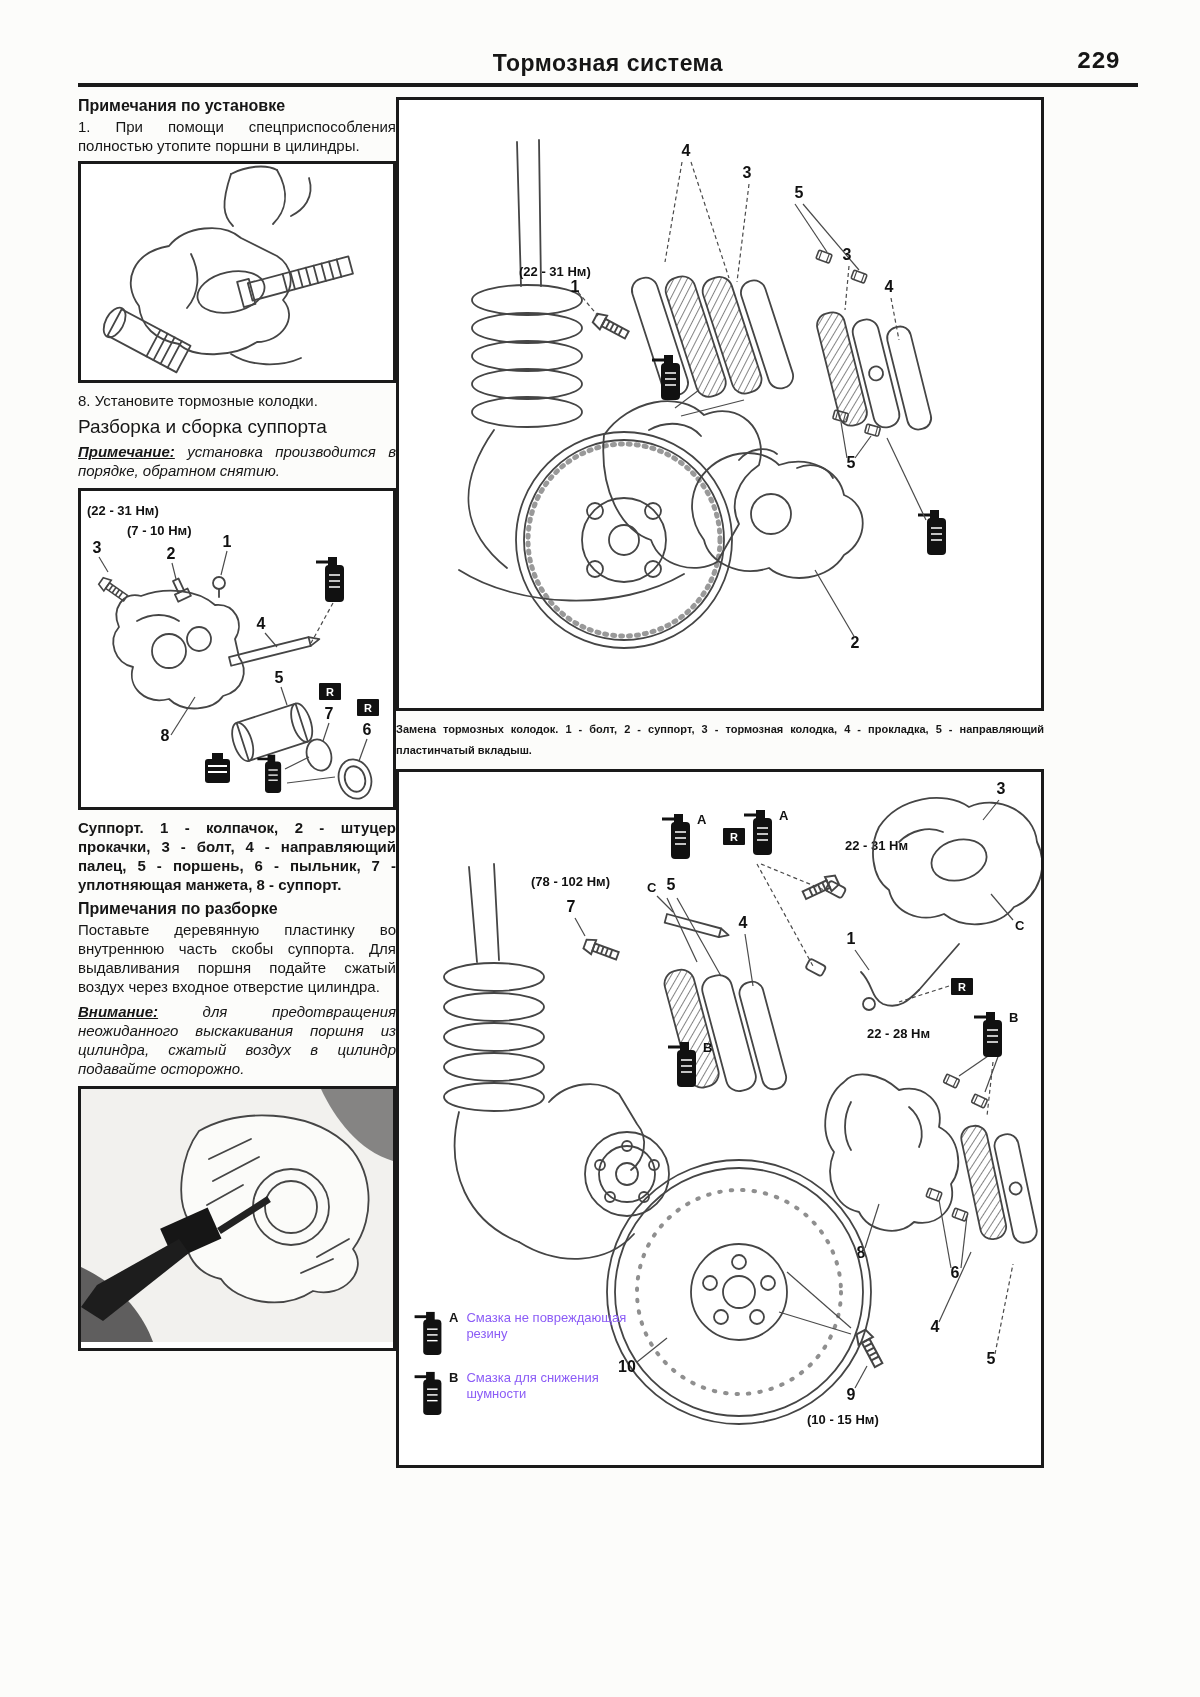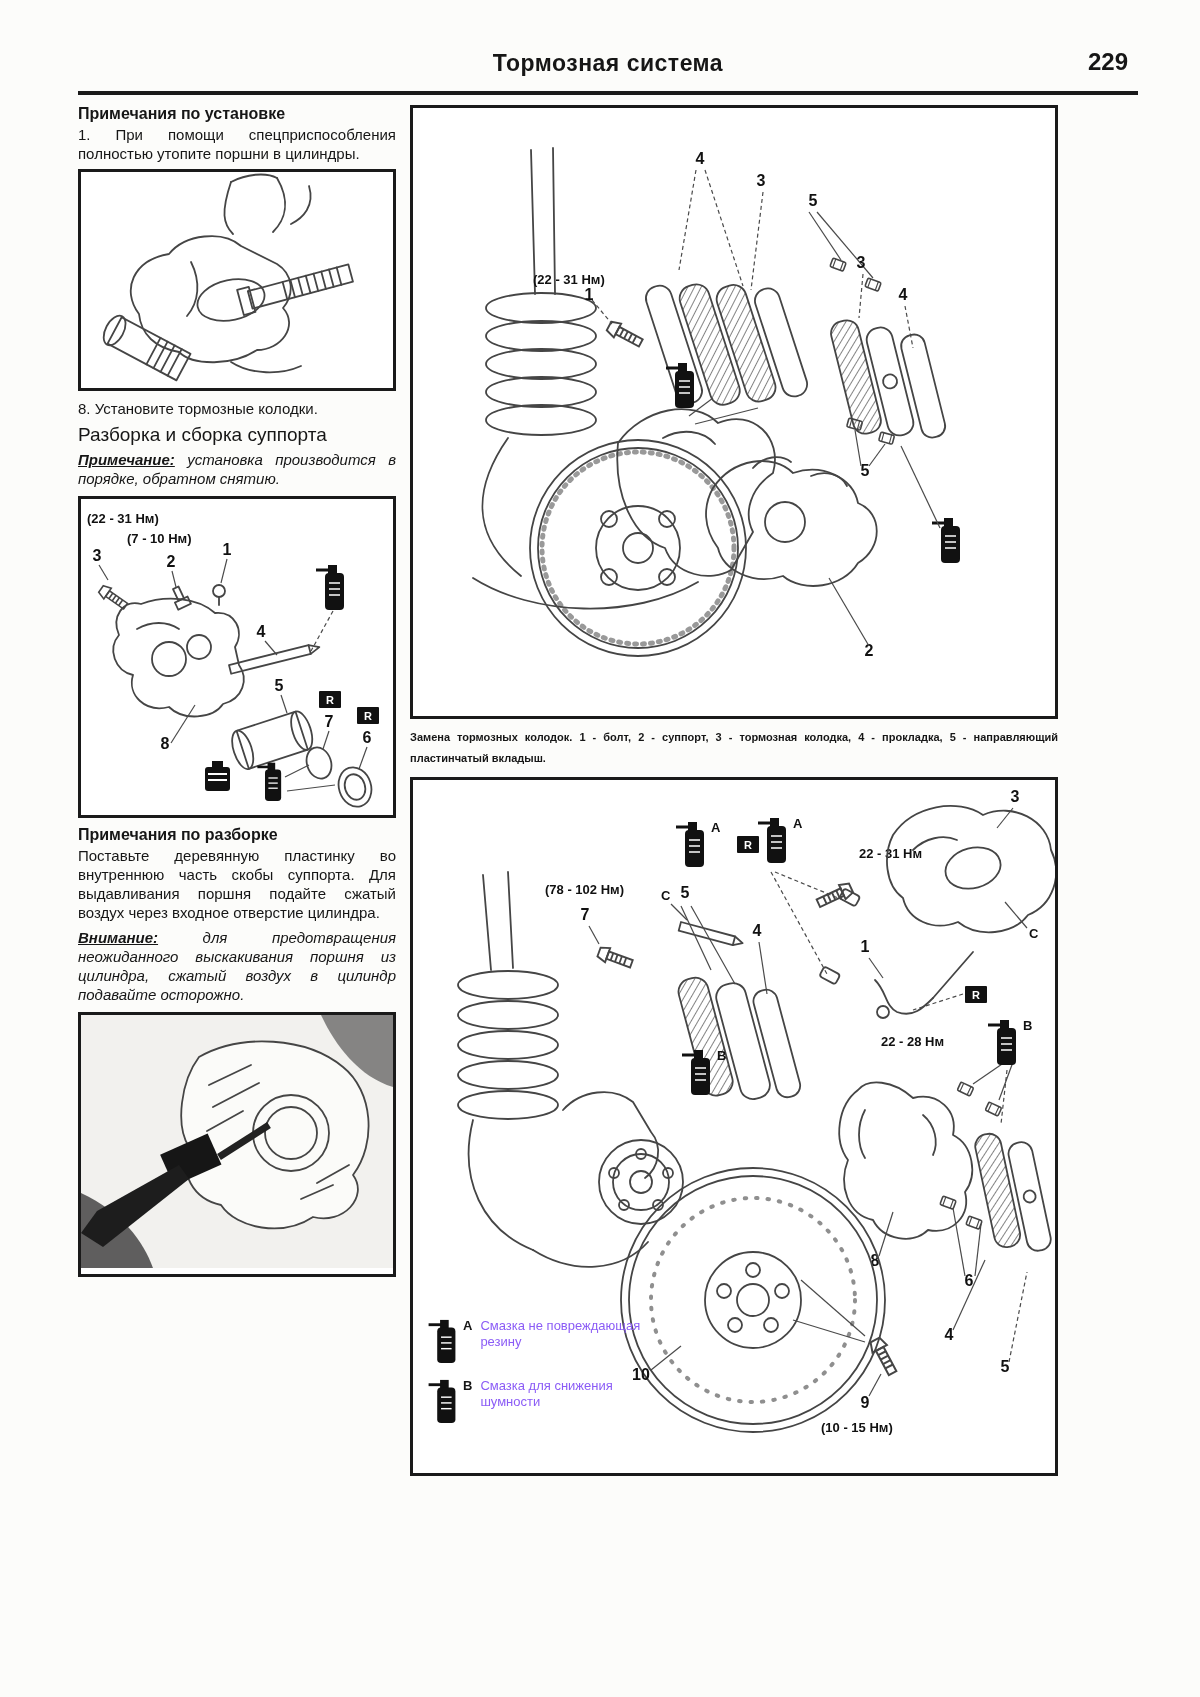--- a/index.html
+++ b/index.html
@@ -1,24 +1,24 @@
 <!DOCTYPE html>
 <html lang="ru"><head>
 <meta charset="utf-8">
 <style>
   html,body{margin:0;padding:0;background:#e9e9e7;}
   body{width:1200px;height:1697px;overflow:hidden;background:#fcfcfa;
        font-family:"Liberation Sans","DejaVu Sans",sans-serif;color:#161616;}
   .pagewrap{padding:50px 62px 0 78px;position:relative;}
   
-  .pghead{position:relative;border-bottom:4px solid #1a1a1a;padding-bottom:14px;}
+  .pghead{position:relative;border-bottom:4px solid #1a1a1a;padding-bottom:6px;}
   .pghead .title{text-align:center;font-size:23px;font-weight:bold;letter-spacing:.5px;}
-  .pghead .pageno{position:absolute;right:10px;top:-2px;font-size:24px;font-weight:bold;}
+  .pghead .pageno{position:absolute;right:18px;top:-2px;font-size:24px;font-weight:bold;font-family:Liberation Mono, monospace;}
   
-  .cols{display:flex;gap:14px;margin-top:8px;align-items:flex-start;}
+  .cols{display:flex;margin-top:8px;align-items:flex-start;}
   .colL{width:318px;flex:none;}
   .colR{width:648px;flex:none;}
   h3.sec{font-size:16px;font-weight:bold;margin:2px 0 2px 0;}
   h2.sec{font-size:19px;font-weight:normal;margin:6px 0 4px 0;}
   p.body{font-size:15px;line-height:19px;text-align:justify;margin:0 0 6px 0;}
   p.note{font-size:15px;line-height:19px;font-style:italic;text-align:justify;margin:0 0 8px 0;}
   .lead-u{text-decoration:underline;font-weight:bold;}
   .figbox{border:3px solid #1a1a1a;background:#ffffff;margin:2px 0 8px 0;position:relative;}
   .figcap{font-size:15px;line-height:19px;font-weight:bold;text-align:justify;margin:0 0 6px 0;}
   .figcapR{font-size:11px;line-height:21px;font-weight:bold;text-align:justify;margin:5px 0 8px 0;}
@@ -192,20 +192,21 @@
           <text class="numlab" x="84" y="250" text-anchor="middle">8</text>
           <line class="ln" x1="90" y1="244" x2="114" y2="206"></line>
 
           <use href="#grease-pot" transform="translate(124,262)"></use>
           <use href="#spray-can" transform="translate(184,262) scale(0.85)"></use>
           <path class="ln" d="M204,278 L228,266"></path>
           <path class="ln" d="M206,292 L254,286"></path>
         </svg>
       </div>
 
+      <p class="figcap">Суппорт. 1 - колпачок, 2 - штуцер прокачки, 3 - болт, 4 - направляющий палец, 5 - поршень, 6 - пыльник, 7 - уплотняющая манжета, 8 - суппорт.</p>
 
       <h3 class="sec">Примечания по разборке</h3>
       <p class="body">Поставьте деревянную пластинку во внутреннюю часть скобы суппорта. Для выдавливания поршня подайте сжатый воздух через входное отверстие цилиндра.</p>
       <p class="note"><span class="lead-u">Внимание:</span> <span>для предотвращения неожиданного выскакивания поршня из цилиндра, сжатый воздух в цилиндр подавайте осторожно.</span></p>
 
       <div class="figbox" style="height:259px;">
         <svg width="312" height="253" viewBox="0 0 312 253">
           <rect x="0" y="0" width="312" height="253" fill="#f2f1ee"></rect>
           <path d="M240,0 L312,0 L312,72 C278,62 254,30 240,0 Z" fill="#4a4a4a" opacity="0.65"></path>
           <path d="M0,178 C42,198 62,226 72,253 L0,253 Z" fill="#3a3a3a" opacity="0.8"></path>

